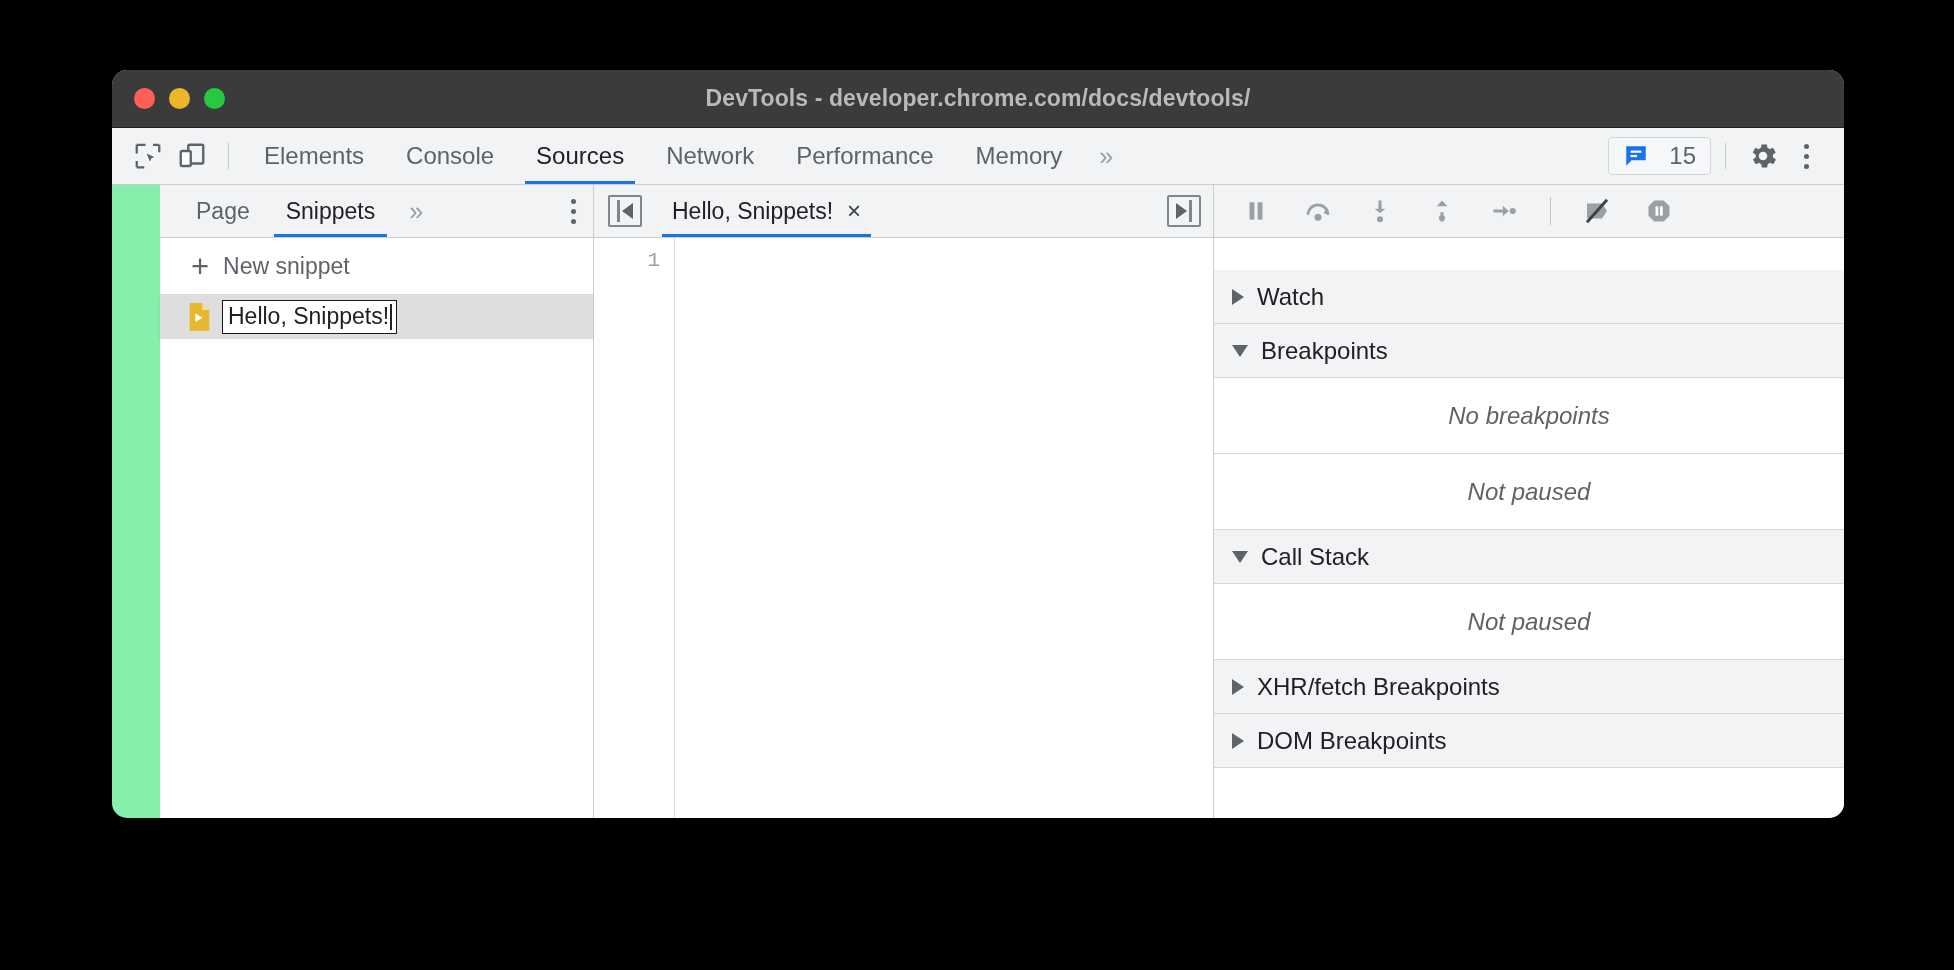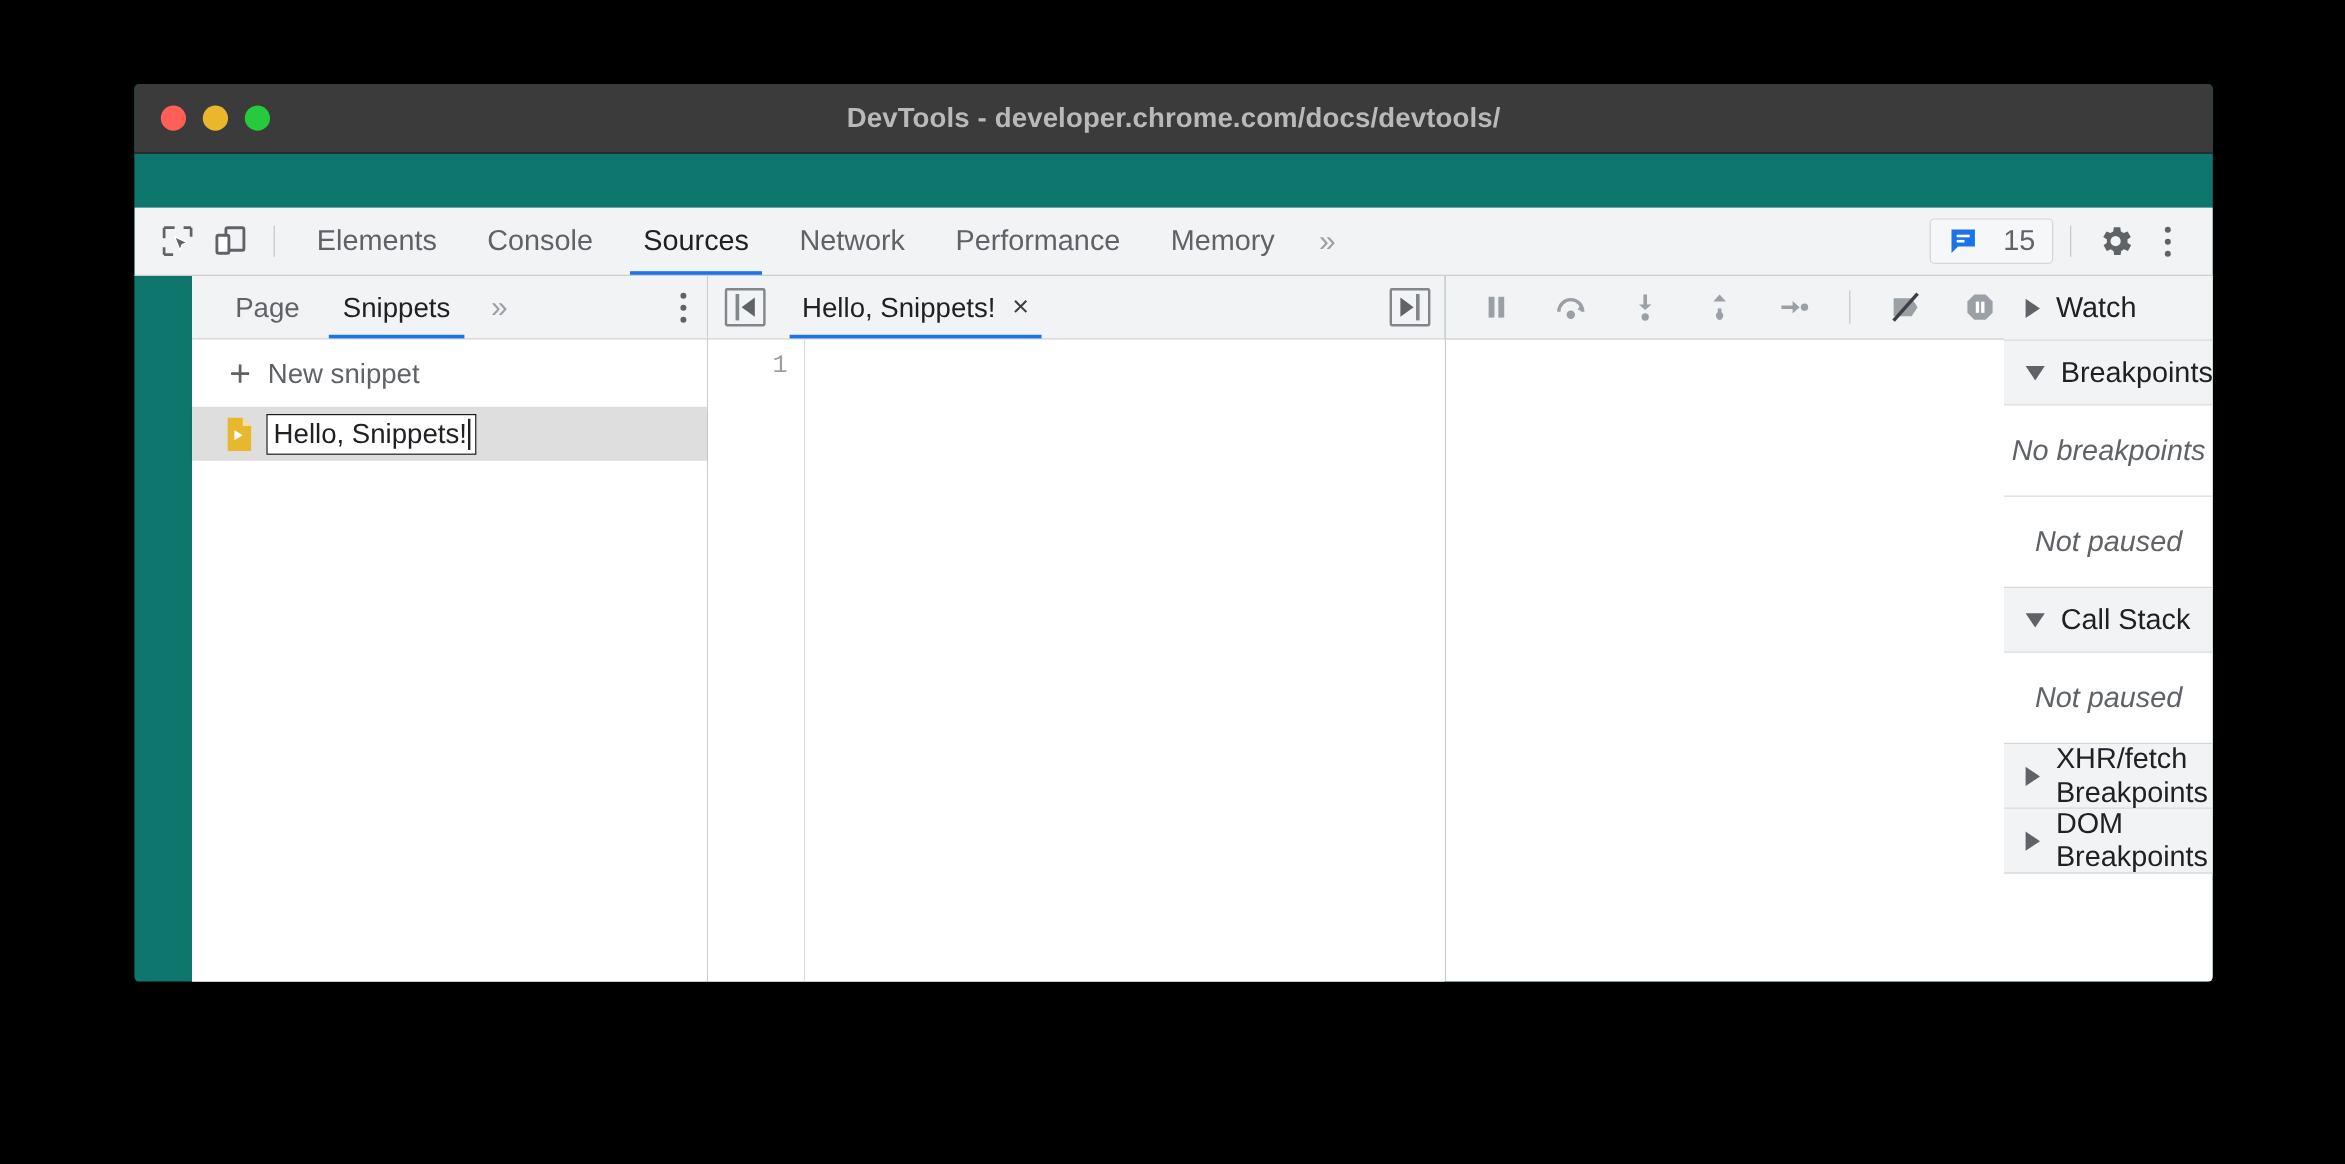--- a/index.html
+++ b/index.html
@@ -9,22 +9,22 @@
     font-family: "Liberation Sans", sans-serif;
     overflow: hidden;
   }
   .stage { position: relative; width: 1954px; height: 970px; background: #000; }
 
   
   .window {
     position: absolute;
     left: 112px; top: 70px;
     width: 1732px; height: 748px;
-    border-radius: 4px;
-    background: #0f766e;
+    border-radius: 15px;
+    background: #86efac;
     overflow: hidden;
     box-shadow: 0 10px 40px rgba(0,0,0,0.55);
   }
 
   
   .titlebar {
     position: relative;
     height: 58px;
     background: #3b3b3b;
     border-bottom: 1px solid #1f1f1f;
@@ -42,21 +42,20 @@
     pointer-events: none;
   }
 
   
   .dt-toolbar {
     height: 57px;
     background: #f1f3f4;
     border-bottom: 1px solid #cdcdcd;
     display: flex; align-items: center;
     padding: 0 18px 0 14px;
-    margin-top: 45px;
   }
   .tb-icon-btn {
     width: 44px; height: 44px;
     display: flex; align-items: center; justify-content: center;
     border-radius: 3px; cursor: default;
   }
   .vsep { width: 1px; height: 26px; background: #c4c7c8; margin: 0 14px; }
   .main-tabs { display: flex; align-items: center; height: 100%; }
   .mtab {
     position: relative;
@@ -170,21 +169,21 @@
     width: 81px; text-align: right; padding-right: 14px; padding-top: 11px;
     font-family: "Liberation Mono", monospace;
     font-size: 21px; color: #9e9e9e;
     border-right: 1px solid #dcdcdc;
     background: #fff;
     user-select: none;
   }
   .code-surface { flex: 1; background: #fff; }
 
   
-  .debugger { flex: 1; display: flex; flex-direction: row; background: #fff; }
+  .debugger { flex: 1; display: flex; flex-direction: column; background: #fff; gap: 32px; }
   .dbg-toolbar {
     height: 53px; background: #f1f3f4; border-bottom: 1px solid #cdcdcd;
     display: flex; align-items: center; padding-left: 22px; gap: 22px;
   }
   .dbg-btn { width: 40px; height: 40px; display: flex; align-items: center; justify-content: center; cursor: default; }
   .dbg-sep { width: 1px; height: 28px; background: #c4c7c8; margin: 0 4px; }
   .dbg-sections { flex: 1; overflow: hidden; }
   .sec-header {
     height: 54px; background: #f1f3f4; border-bottom: 1px solid #d4d6d7;
     display: flex; align-items: center; gap: 13px; padding-left: 18px;

